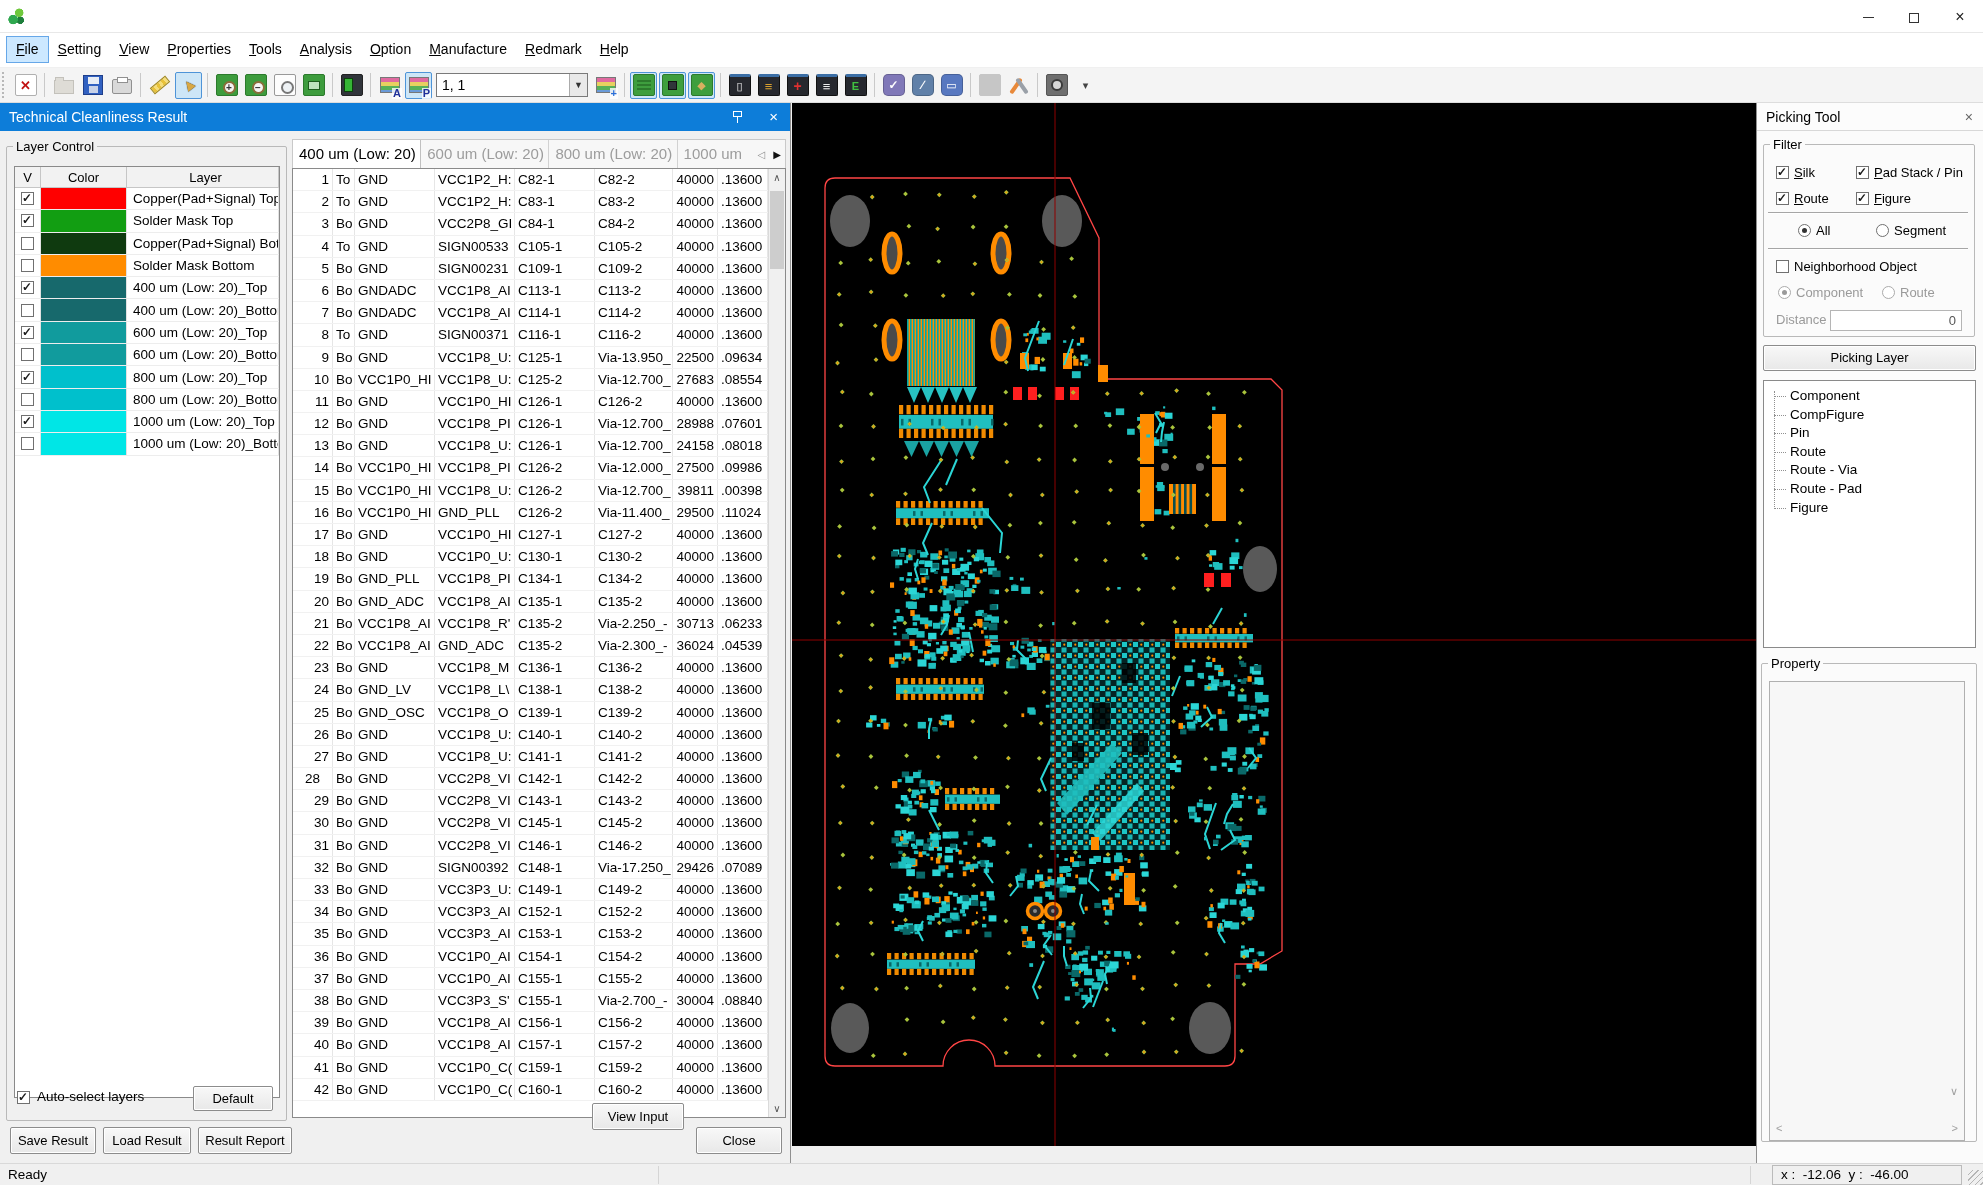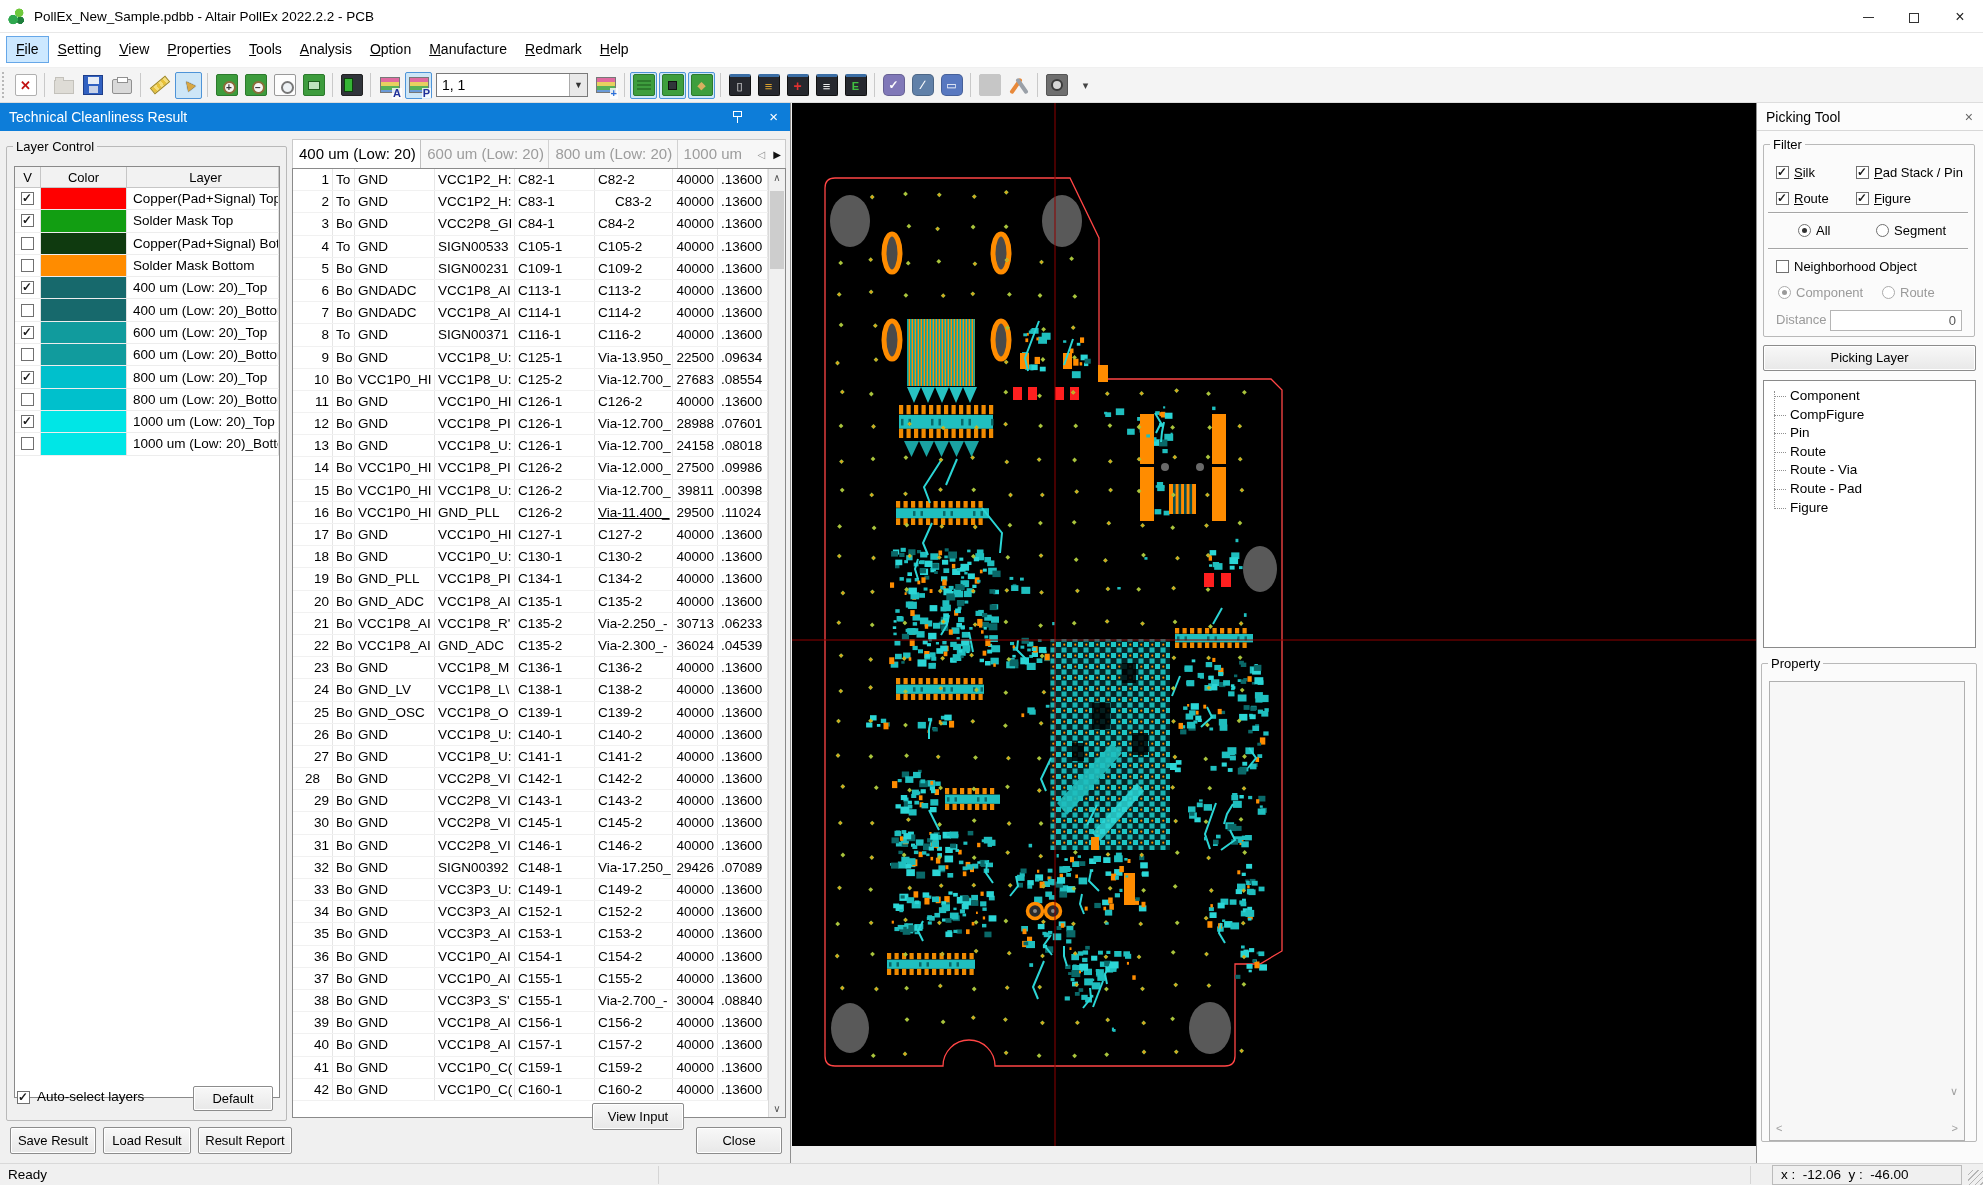--- a/index.html
+++ b/index.html
@@ -159,21 +159,20 @@
   #sb-grip{position:absolute;right:0;bottom:0;width:15px;height:15px;
     background:repeating-linear-gradient(135deg,transparent 0 3px,#B5B5B5 3px 4px);}
 </style>
 </head>
 <body>
 
 <div id="app">
 
   <div id="titlebar">
     <span id="applogo"></span>
-    <span id="wintitle">PollEx_New_Sample.pdbb - Altair PollEx 2022.2.2 - PCB</span>
     <span class="winbtn" id="btn-min"><i></i></span>
     <span class="winbtn" id="btn-max"><i></i></span>
     <span class="winbtn" id="btn-close">×</span>
   </div>
 
   <div id="menubar"><span class="menu-item active"><u>F</u>ile</span><span class="menu-item"><u>S</u>etting</span><span class="menu-item"><u>V</u>iew</span><span class="menu-item"><u>P</u>roperties</span><span class="menu-item"><u>T</u>ools</span><span class="menu-item"><u>A</u>nalysis</span><span class="menu-item"><u>O</u>ption</span><span class="menu-item"><u>M</u>anufacture</span><span class="menu-item"><u>R</u>edmark</span><span class="menu-item"><u>H</u>elp</span></div>
 
   <div id="toolbar">
       <span id="tgrip"></span>
       <span class="tbtn">
@@ -479,21 +478,21 @@
             <div class="g-cell" style="width: 78px; text-align: left;">C82-2</div>
             <div class="g-cell" style="width: 45px; text-align: right;">40000</div>
             <div class="g-cell" style="width: 50px; text-align: left;">.13600</div>
           </div>
           <div class="g-row">
             <div class="g-cell" style="width: 40px; text-align: right;">2</div>
             <div class="g-cell" style="width: 22px; text-align: left;">To</div>
             <div class="g-cell" style="width: 80px; text-align: left;">GND</div>
             <div class="g-cell" style="width: 80px; text-align: left;">VCC1P2_H:</div>
             <div class="g-cell" style="width: 80px; text-align: left;">C83-1</div>
-            <div class="g-cell" style="width: 78px; text-align: center;">C83-2</div>
+            <div class="g-cell" style="width: 78px; text-align: left;">C83-2</div>
             <div class="g-cell" style="width: 45px; text-align: right;">40000</div>
             <div class="g-cell" style="width: 50px; text-align: left;">.13600</div>
           </div>
           <div class="g-row">
             <div class="g-cell" style="width: 40px; text-align: right;">3</div>
             <div class="g-cell" style="width: 22px; text-align: left;">Bo</div>
             <div class="g-cell" style="width: 80px; text-align: left;">GND</div>
             <div class="g-cell" style="width: 80px; text-align: left;">VCC2P8_GI</div>
             <div class="g-cell" style="width: 80px; text-align: left;">C84-1</div>
             <div class="g-cell" style="width: 78px; text-align: left;">C84-2</div>
@@ -619,21 +618,21 @@
             <div class="g-cell" style="width: 78px; text-align: left;">Via-12.700_</div>
             <div class="g-cell" style="width: 45px; text-align: right;">39811</div>
             <div class="g-cell" style="width: 50px; text-align: left;">.00398</div>
           </div>
           <div class="g-row">
             <div class="g-cell" style="width: 40px; text-align: right;">16</div>
             <div class="g-cell" style="width: 22px; text-align: left;">Bo</div>
             <div class="g-cell" style="width: 80px; text-align: left;">VCC1P0_HI</div>
             <div class="g-cell" style="width: 80px; text-align: left;">GND_PLL</div>
             <div class="g-cell" style="width: 80px; text-align: left;">C126-2</div>
-            <div class="g-cell" style="width: 78px; text-align: center; text-decoration: underline;">Via-11.400_</div>
+            <div class="g-cell" style="width: 78px; text-align: center;">Via-11.400_</div>
             <div class="g-cell" style="width: 45px; text-align: right;">29500</div>
             <div class="g-cell" style="width: 50px; text-align: left;">.11024</div>
           </div>
           <div class="g-row">
             <div class="g-cell" style="width: 40px; text-align: right;">17</div>
             <div class="g-cell" style="width: 22px; text-align: left;">Bo</div>
             <div class="g-cell" style="width: 80px; text-align: left;">GND</div>
             <div class="g-cell" style="width: 80px; text-align: left;">VCC1P0_HI</div>
             <div class="g-cell" style="width: 80px; text-align: left;">C127-1</div>
             <div class="g-cell" style="width: 78px; text-align: left;">C127-2</div>

